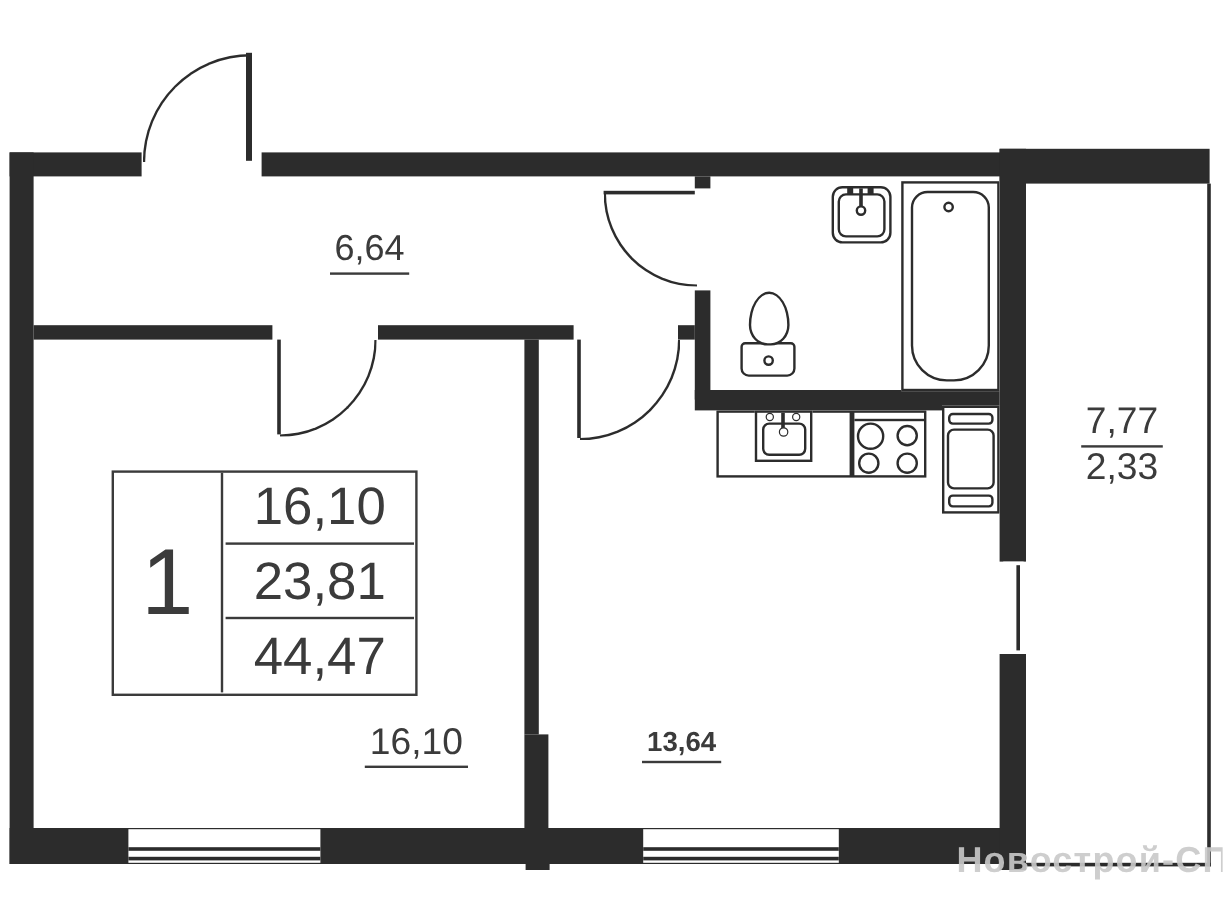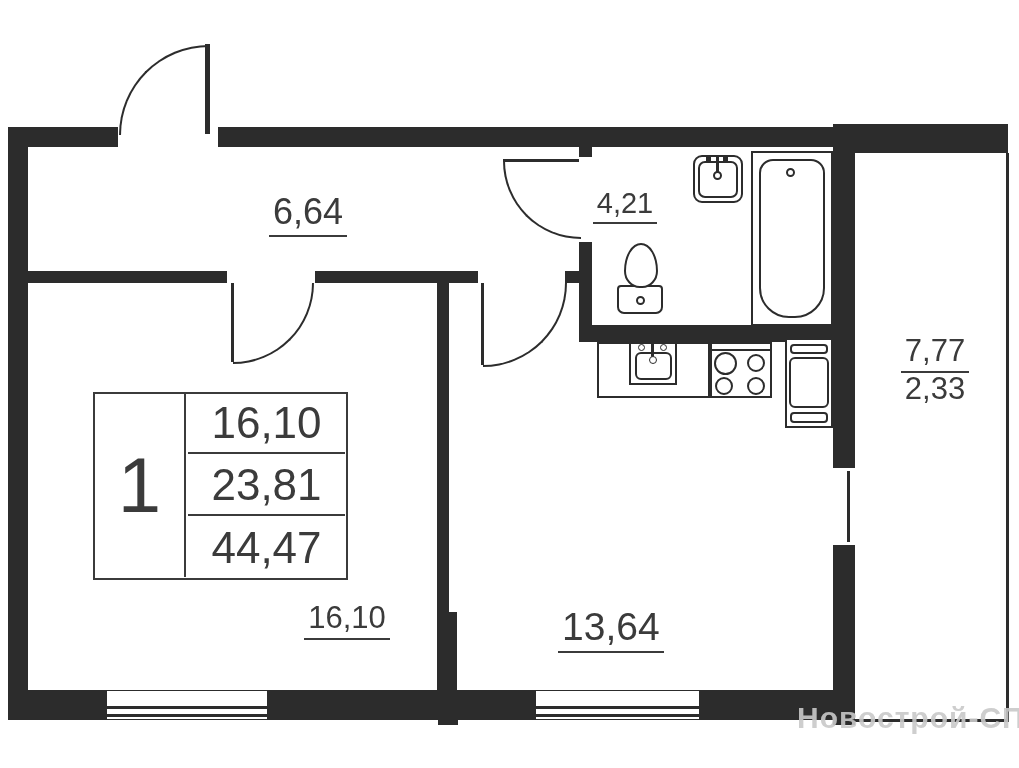--- a/index.html
+++ b/index.html
@@ -15,21 +15,21 @@
   }
   .wall{position:absolute;background:var(--wall);z-index:1;}
   .thin{position:absolute;background:var(--ink);z-index:1;}
   .leaf{position:absolute;background:var(--ink);z-index:3;}
   .arc{position:absolute;z-index:2;}
   .fx{position:absolute;background:#fff;border:2.5px solid var(--ink);box-sizing:border-box;z-index:2;}
   .fxline{position:absolute;background:var(--ink);z-index:3;}
   .circle{border-radius:50%;}
   .win{position:absolute;background:#fff;z-index:2;}
   .winline{position:absolute;background:var(--ink);}
-  .lbl{position:absolute;z-index:4;text-align:center;font-size:36px;color:var(--text);white-space:nowrap;}
+  .lbl{position:absolute;z-index:4;text-align:center;font-size:30px;color:var(--text);white-space:nowrap;}
   .lbl .u{display:inline-block;border-bottom:2.5px solid var(--text);padding:0 4px 2px;}
   .tbl{position:absolute;border:2.5px solid var(--text);box-sizing:border-box;background:#fff;z-index:4;}
   .cell{position:absolute;display:flex;align-items:center;justify-content:center;box-sizing:border-box;}
   .wm{position:absolute;z-index:6;font-weight:bold;font-size:30px;letter-spacing:1px;color:var(--watermark);opacity:.9;white-space:nowrap;}
 </style>
 </head>
 <body>
 
 <div id="plan">
 
@@ -123,27 +123,24 @@
       <span>23,81</span>
     </div>
     <div class="cell" style="left:93px;top:124px;width:157px;height:59px;font-size:44px;">
       <span>44,47</span>
     </div>
   </div>
 
   <div class="lbl" style="left:258px;top:191px;width:100px;">
     <span class="u">6,64</span>
   </div>
-  <div class="lbl" style="left:575px;top:187px;width:100px;font-size:29px;">
-    <span class="u">4,21</span>
-  </div>
   <div class="lbl" style="left:297px;top:600px;width:100px;font-size:31px;">
     <span class="u">16,10</span>
   </div>
-  <div class="lbl" style="left:558px;top:605px;width:100px;font-size:39px;">
+  <div class="lbl" style="left:518px;top:605px;width:100px;font-size:23px;font-weight:bold;">
     <span class="u">13,64</span>
   </div>
   <div class="lbl" style="left:885px;top:333px;width:100px;font-size:31px;text-decoration:underline;">
     <span class="u">7,77</span>
   </div>
   <div class="lbl" style="left:885px;top:371px;width:100px;font-size:31px;">
     <span>2,33</span>
   </div>
 
   <div class="wm" style="left:797px;top:701px;">Новострой-СПб</div>

